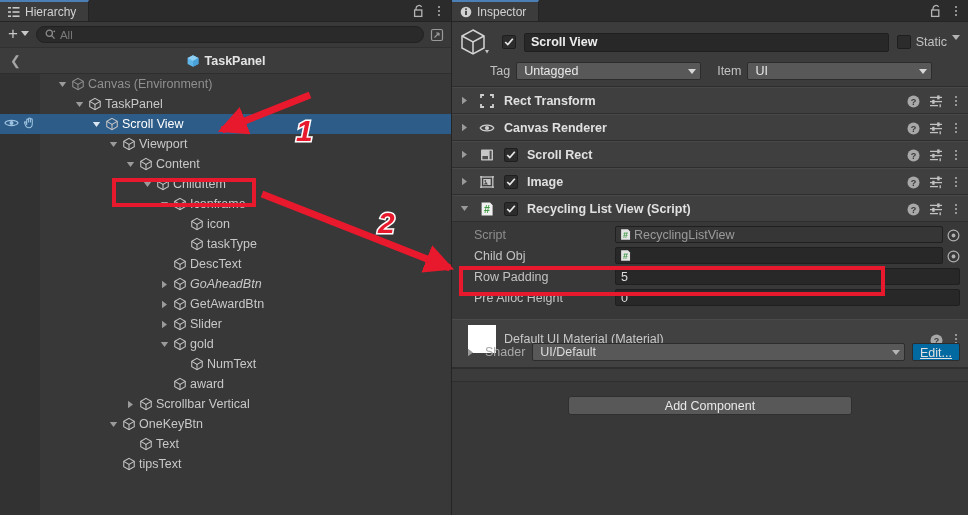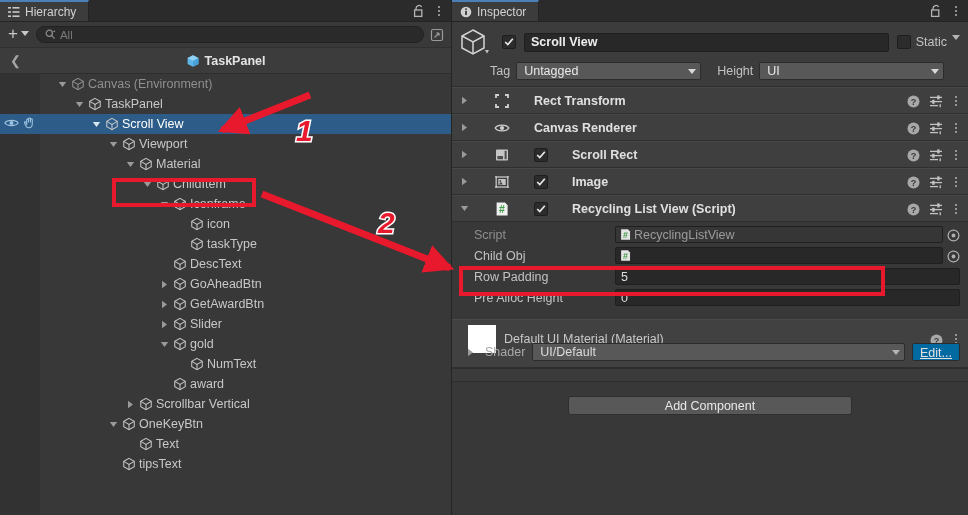--- a/index.html
+++ b/index.html
@@ -108,21 +108,21 @@
   .obj-row2 { display: flex; align-items: center; gap: 6px; margin-top: 5px; padding-left: 30px; }
   .lbl { color: #c2c2c2; font-size: 12.5px; }
   .dropdown {
     height: 18px; background: #585858; border: 1px solid #2c2c2c; border-radius: 2px;
     display: flex; align-items: center; justify-content: space-between;
     padding: 0 4px 0 7px; color: #e8e8e8; font-size: 12.5px;
   }
   .dropdown .tri-sm { border-top-color: #d8d8d8; }
 
   .comp-row {
-    height: 27px; display: flex; align-items: center; gap: 24px;
+    height: 27px; display: flex; align-items: center; gap: 9px;
     padding: 0 8px 0 6px; background: #3f3f3f;
     border-bottom: 1px solid #2e2e2e; border-top: 1px solid #484848;
   }
   .comp-row .ctri { width: 12px; flex: none; display:flex; align-items:center; justify-content:center; }
   .comp-ico { width: 16px; height: 16px; flex: none; }
   .comp-chk {
     width: 14px; height: 14px; flex: none; background: #2c2c2c;
     border: 1px solid #1e1e1e; border-radius: 2px;
     display: flex; align-items: center; justify-content: center;
   }
@@ -332,21 +332,21 @@
             <span class="tri open">
               <svg width="9" height="9" viewBox="0 0 9 9">
                 <path d="M0.8 2 L8.2 2 L4.5 7 Z" fill="#9a9a9a"></path>
               </svg>
             </span>
             <span class="cube"><svg width="14" height="14" viewBox="0 0 16 16">
                 <path d="M8 1.6 L14 5 V11 L8 14.4 L2 11 V5 Z" fill="none" stroke="#c6c6c6" stroke-width="1.2"></path>
                 <path d="M2 5 L8 8.4 L14 5" fill="none" stroke="#c6c6c6" stroke-width="1.2"></path>
                 <path d="M8 8.4 V14.4" fill="none" stroke="#c6c6c6" stroke-width="1.2"></path>
               </svg></span>
-            <span>Material</span>
+            <span>Content</span>
           </div>
         </div>
         <div class="row">
           <div class="content" style="margin-left: 142px;">
             <span class="tri open">
               <svg width="9" height="9" viewBox="0 0 9 9">
                 <path d="M0.8 2 L8.2 2 L4.5 7 Z" fill="#9a9a9a"></path>
               </svg>
             </span>
             <span class="cube"><svg width="14" height="14" viewBox="0 0 16 16">
@@ -399,21 +399,21 @@
             <span class="tri none"></span>
             <span class="cube"><svg width="14" height="14" viewBox="0 0 16 16">
                 <path d="M8 1.6 L14 5 V11 L8 14.4 L2 11 V5 Z" fill="none" stroke="#c6c6c6" stroke-width="1.2"></path>
                 <path d="M2 5 L8 8.4 L14 5" fill="none" stroke="#c6c6c6" stroke-width="1.2"></path>
                 <path d="M8 8.4 V14.4" fill="none" stroke="#c6c6c6" stroke-width="1.2"></path>
               </svg></span>
             <span>DescText</span>
           </div>
         </div>
         <div class="row">
-          <div class="content" style="margin-left: 159px;">
+          <div class="content" style="margin-left: 159px; font-style: italic;">
             <span class="tri closed">
               <svg width="9" height="9" viewBox="0 0 9 9">
                 <path d="M2 0.8 L7 4.5 L2 8.2 Z" fill="#9a9a9a"></path>
               </svg>
             </span>
             <span class="cube"><svg width="14" height="14" viewBox="0 0 16 16">
                 <path d="M8 1.6 L14 5 V11 L8 14.4 L2 11 V5 Z" fill="none" stroke="#c6c6c6" stroke-width="1.2"></path>
                 <path d="M2 5 L8 8.4 L14 5" fill="none" stroke="#c6c6c6" stroke-width="1.2"></path>
                 <path d="M8 8.4 V14.4" fill="none" stroke="#c6c6c6" stroke-width="1.2"></path>
               </svg></span>
@@ -596,21 +596,21 @@
             <span>Static</span>
             <span class="tri-sm"></span>
           </div>
         </div>
         <div class="obj-row2">
           <span class="lbl">Tag</span>
           <div class="dropdown" style="width:185px">
             <span>Untagged</span>
             <span class="tri-sm"></span>
           </div>
-          <span class="lbl" style="margin-left:10px">Height</span>
+          <span class="lbl" style="margin-left:10px">Item</span>
           <div class="dropdown" style="width:185px">
             <span>UI</span>
             <span class="tri-sm"></span>
           </div>
         </div>
       </div>
 
       <div id="components">
           <div class="comp-row">
             <span class="ctri">

